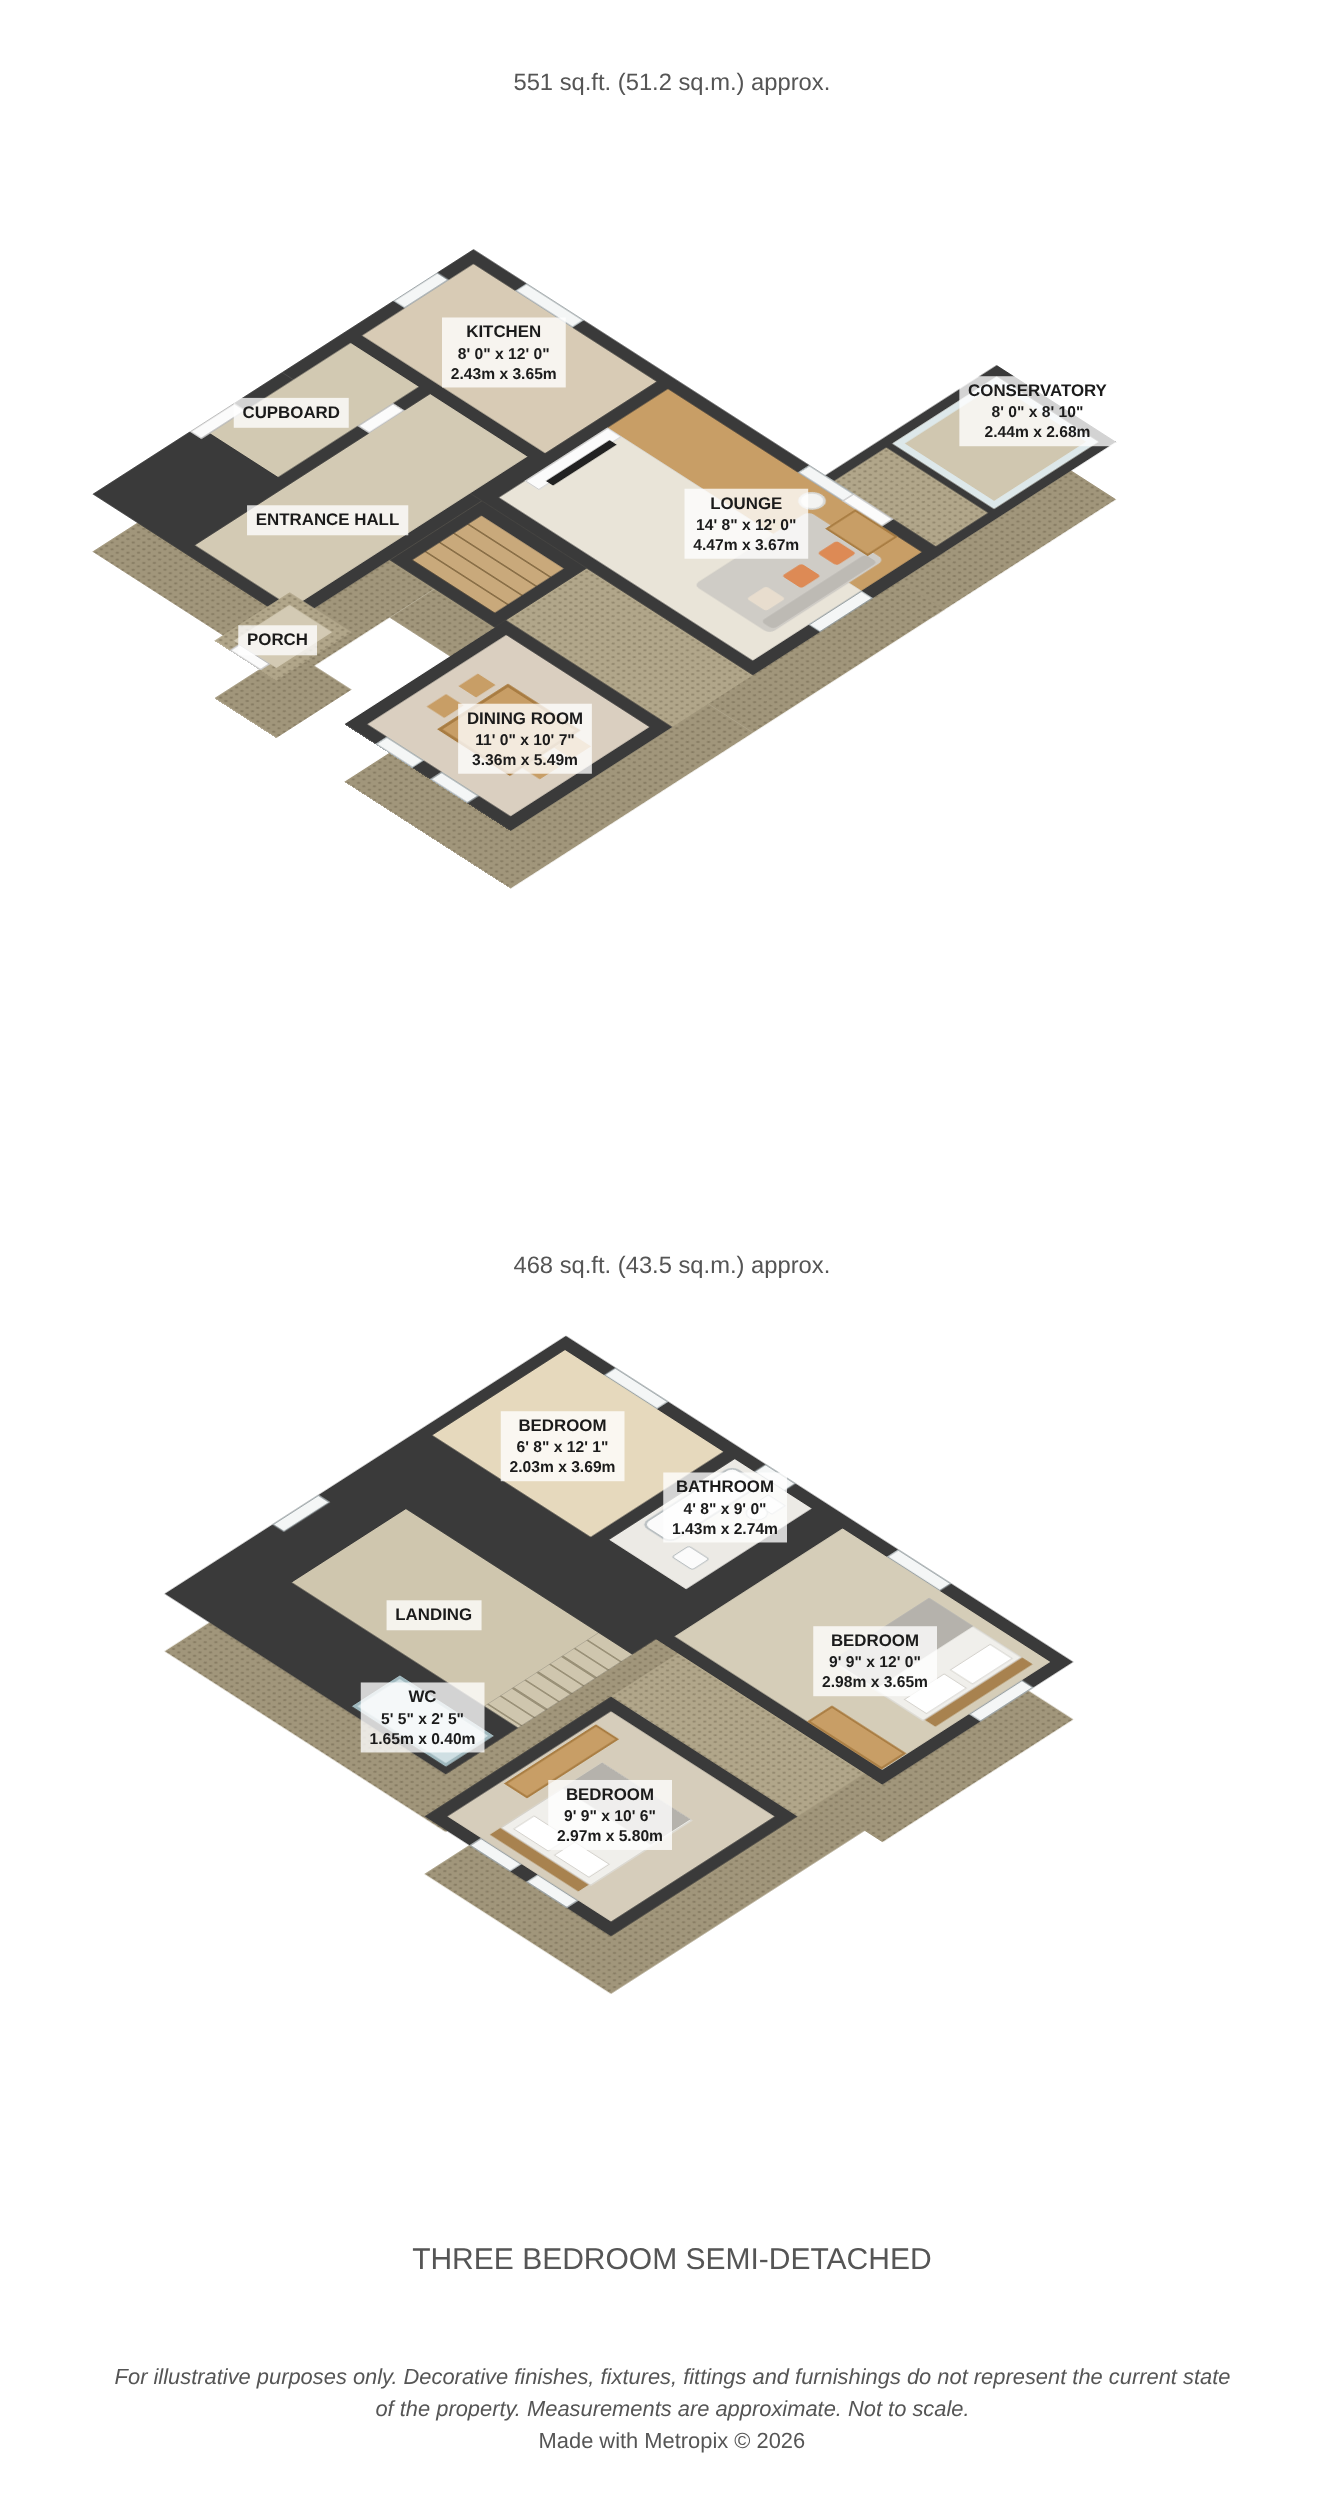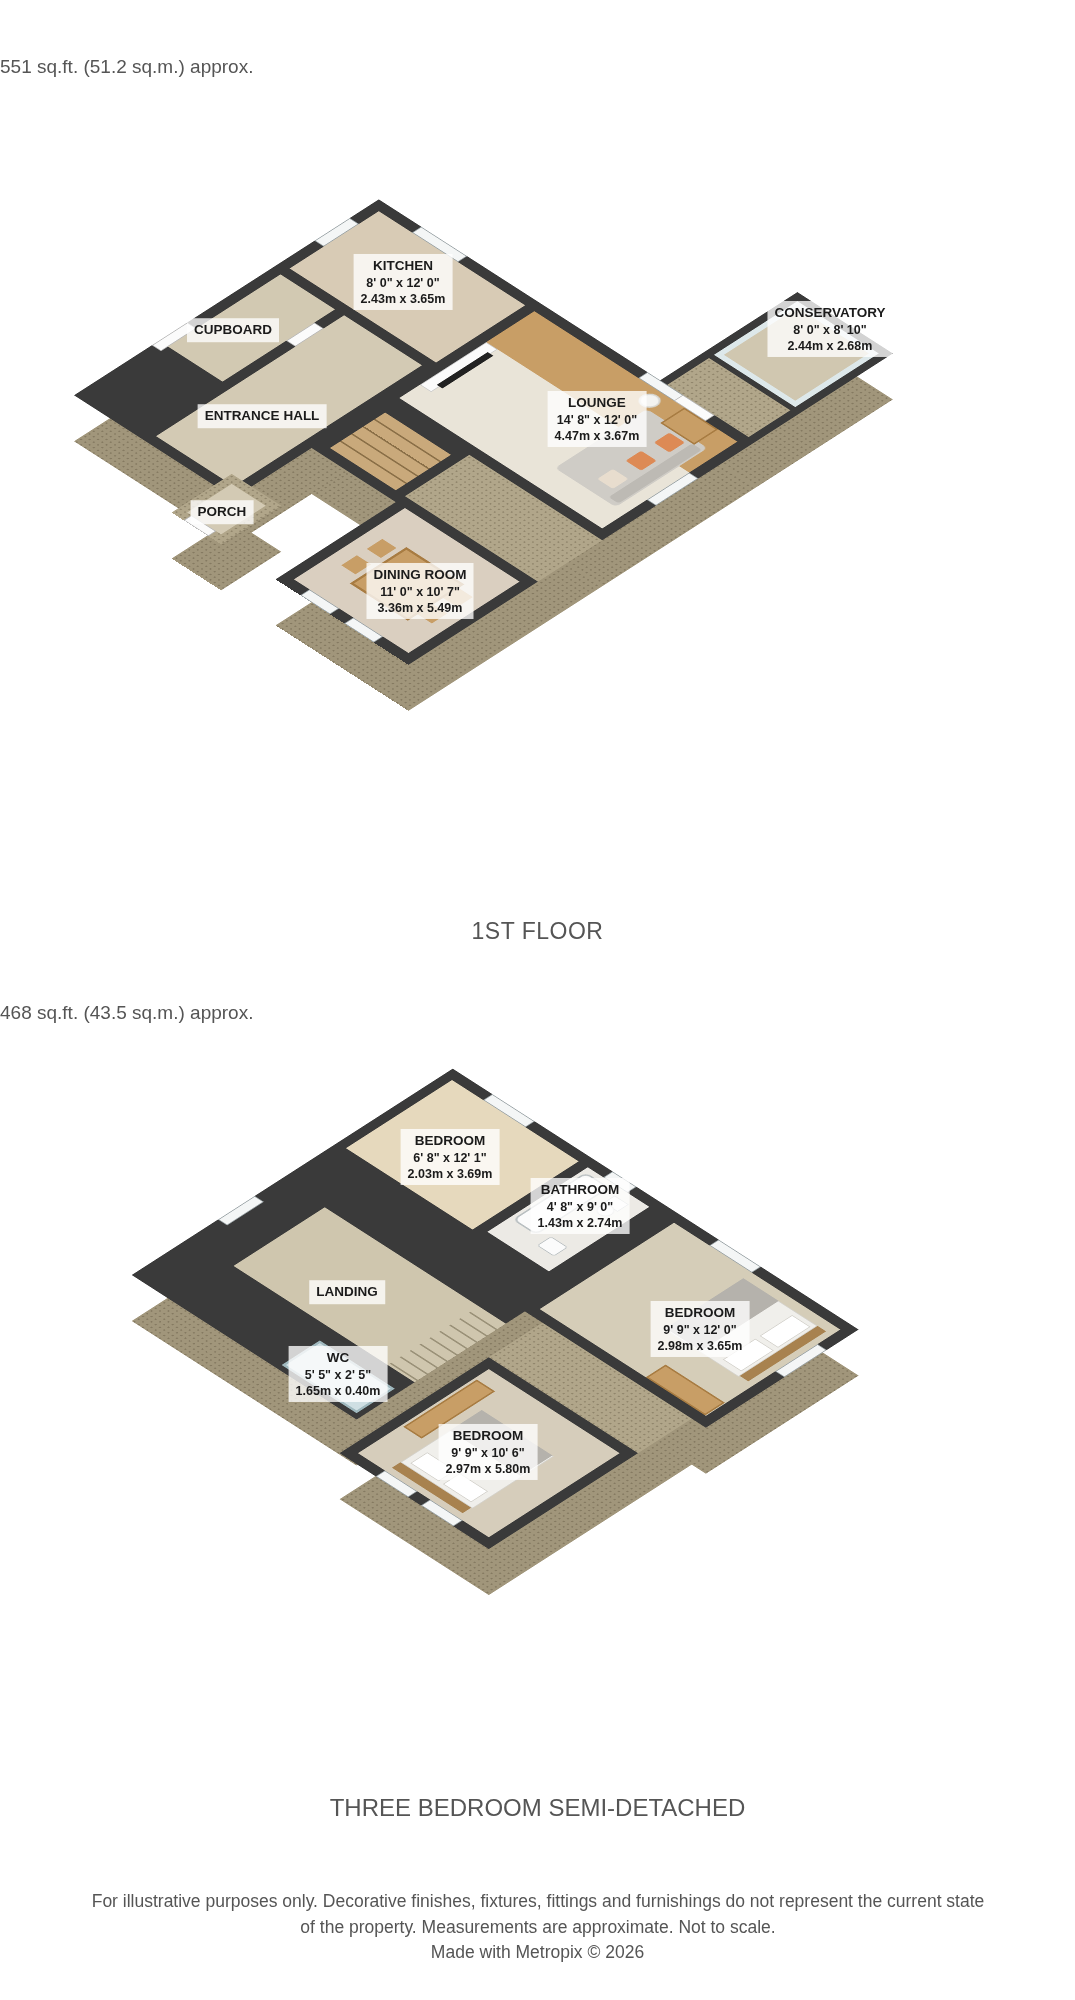--- a/index.html
+++ b/index.html
@@ -1,20 +1,20 @@
 <!DOCTYPE html>
 <html style="--page-bg: #ffffff; --wall: #3a3a3a; --exterior: #b1a68a; --exterior-dark: #a1967b; --floor-carpet: #d8cdbb; --floor-wood: #c89e66; --wall-green: #c2cfb2; --glass-blue: #cfe0e4; --accent-cushion: #dd8a55; --label-bg: rgba(255,255,255,0.78); --text: #555555;"><head>
 <meta charset="utf-8">
 <style>
   html,body{margin:0;padding:0;background:#fff;}
   #page{position:relative;width:1075px;height:2000px;background:var(--page-bg,#fff);overflow:hidden;
         font-family:"Liberation Sans",sans-serif;}
   .abs{position:absolute;}
   .title{left:0;right:0;text-align:center;color:var(--text,#555);font-size:23px;letter-spacing:.5px;}
-  .subtitle{left:0;right:0;color:var(--text,#555);font-size:19px;}
+  .subtitle{left:0;right:0;text-align:center;color:var(--text,#555);font-size:19px;}
   
   .planwrap{position:absolute;}
   .plan{position:absolute;left:0;top:0;transform:rotateX(50deg) rotateZ(45deg);}
   .w{position:absolute;background:var(--wall,#3a3a3a);}
   .f{position:absolute;}
   .khaki{position:absolute;background-color:var(--exterior,#b1a68a);
          background-image:radial-gradient(rgba(60,50,30,.28) 1px,transparent 1.5px);
          background-size:6px 6px;}
   .base .khaki{background-color:var(--exterior-dark,#a69b7f);}
   .win{position:absolute;background:#f4f6f6;border:1px solid #9aa3a6;box-sizing:border-box;}
@@ -23,21 +23,21 @@
   .stairs2{position:absolute;background:repeating-linear-gradient(180deg,#cfc6ae 0 12px,#9a9178 12px 14px);}
   .wood{background:var(--floor-wood,#c89e66);}
   
   .lbl{position:absolute;transform:translate(-50%,-50%);background:var(--label-bg,rgba(255,255,255,.78));
        color:#1b1b1b;font-weight:bold;text-align:center;padding:3px 7px;line-height:1.3;white-space:nowrap;z-index:20;}
   .lbl .nm{font-size:13.5px;display:block;}
   .lbl .dim{font-size:12.5px;display:block;}
   .lbl span:empty{display:none;}
   .footer-line1{left:0;right:0;text-align:center;color:var(--text,#555);font-size:24px;}
   .footer-line2{left:0;right:0;text-align:center;color:var(--text,#555);font-size:24px;}
-  .disclaimer{left:88px;width:900px;text-align:center;color:var(--text,#555);font-size:17.5px;line-height:1.5;}
+  .disclaimer{left:88px;width:900px;text-align:center;color:var(--text,#555);font-size:17.5px;line-height:1.5;font-style:italic;}
   .credit{left:0;right:0;text-align:center;color:var(--text,#555);font-size:17.5px;}
 </style>
 </head>
 <body>
 
 <div id="page">
 
   <div class="abs subtitle" style="top:56px">551 sq.ft. (51.2 sq.m.) approx.</div>
 
   <div class="planwrap base" style="left:170px;top:44px;width:600px;height:740px">
@@ -129,21 +129,20 @@
     <span class="nm">CONSERVATORY</span>
     <span class="dim">8' 0" x 8' 10"</span>
     <span class="dim">2.44m x 2.68m</span>
   </div>
   <div class="lbl" style="left:420px;top:591px">
     <span class="nm">DINING ROOM</span>
     <span class="dim">11' 0" x 10' 7"</span>
     <span class="dim">3.36m x 5.49m</span>
   </div>
 
-  <div class="abs title" style="top:918px">1ST FLOOR</div>
   <div class="abs subtitle" style="top:1002px">468 sq.ft. (43.5 sq.m.) approx.</div>
 
   <div class="planwrap base" style="left:200px;top:1056px;width:620px;height:600px">
     <div class="plan" style="width:620px;height:600px">
       <div class="khaki" style="left:4px;top:75px;width:574px;height:216px"></div>
       <div class="khaki" style="left:4px;top:291px;width:318px;height:238px"></div>
       <div class="khaki" style="left:347px;top:291px;width:211px;height:287px"></div>
     </div>
   </div>
 

